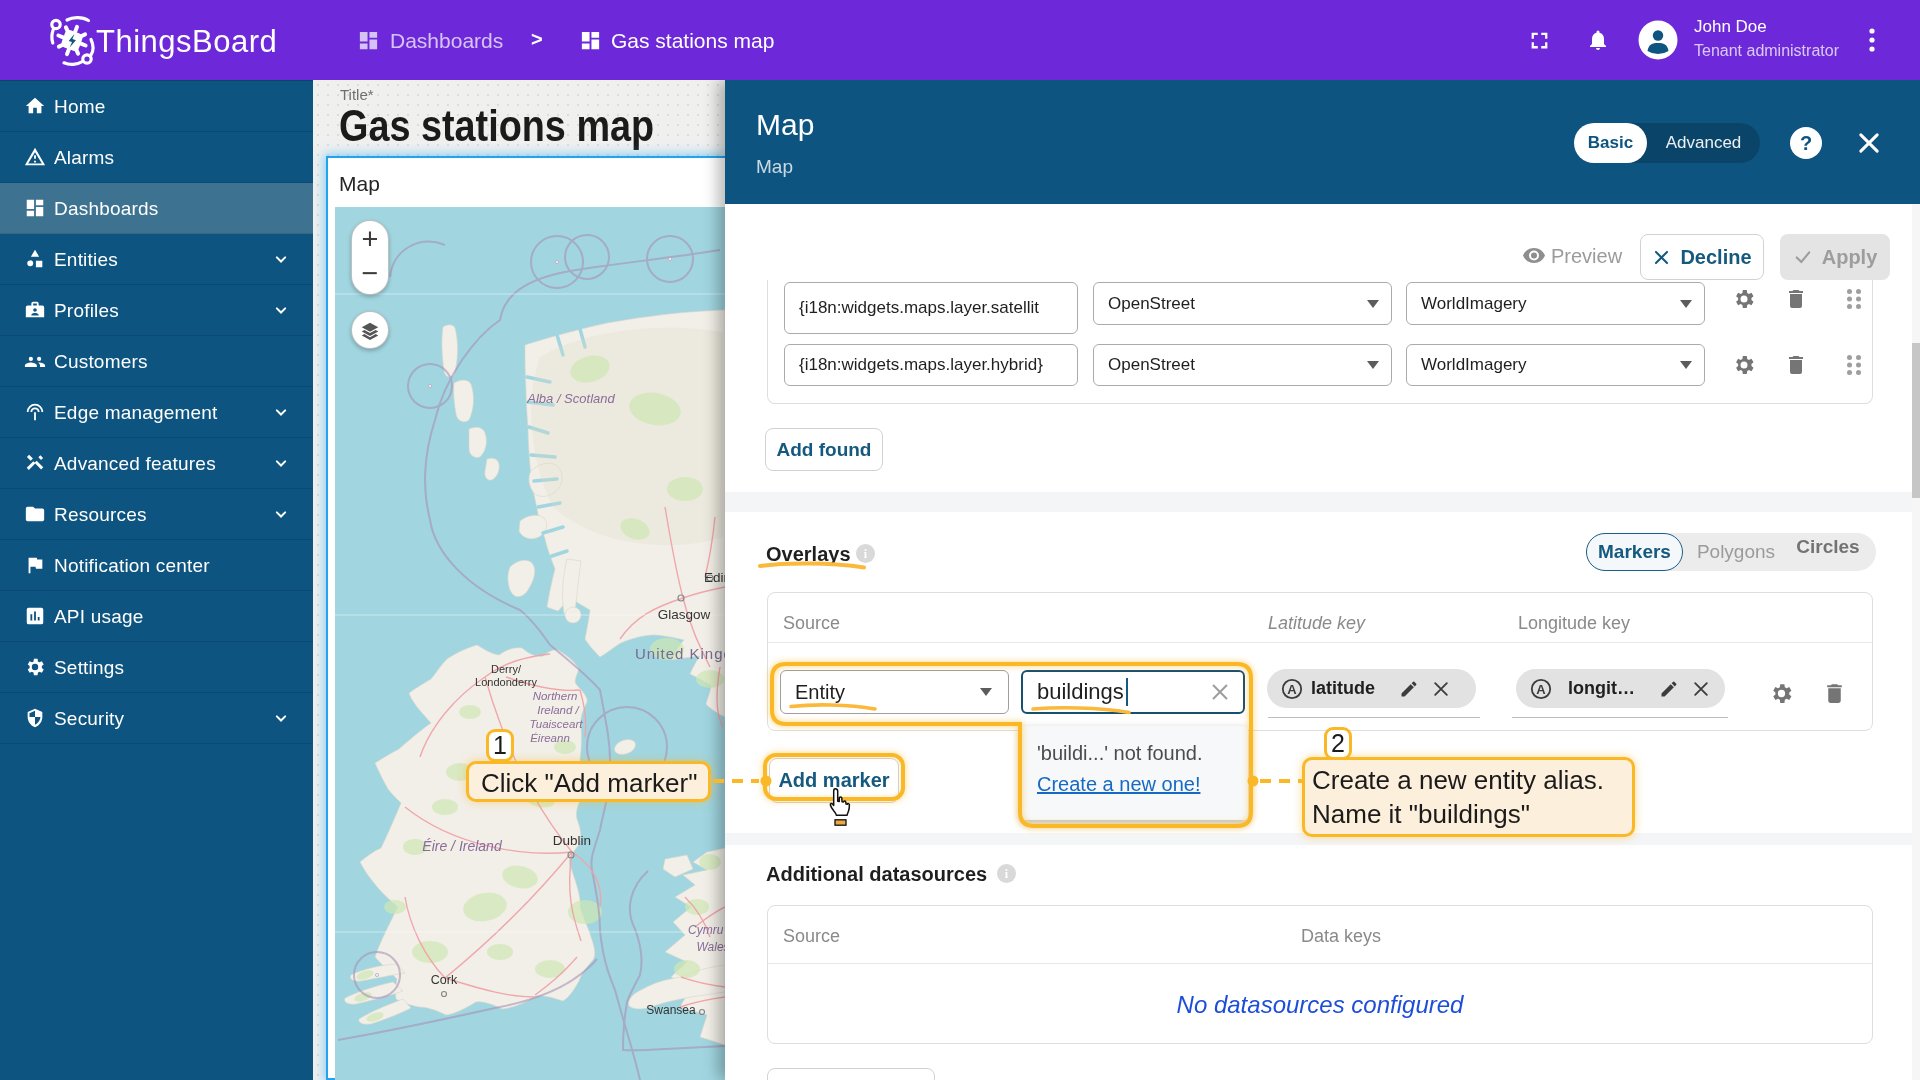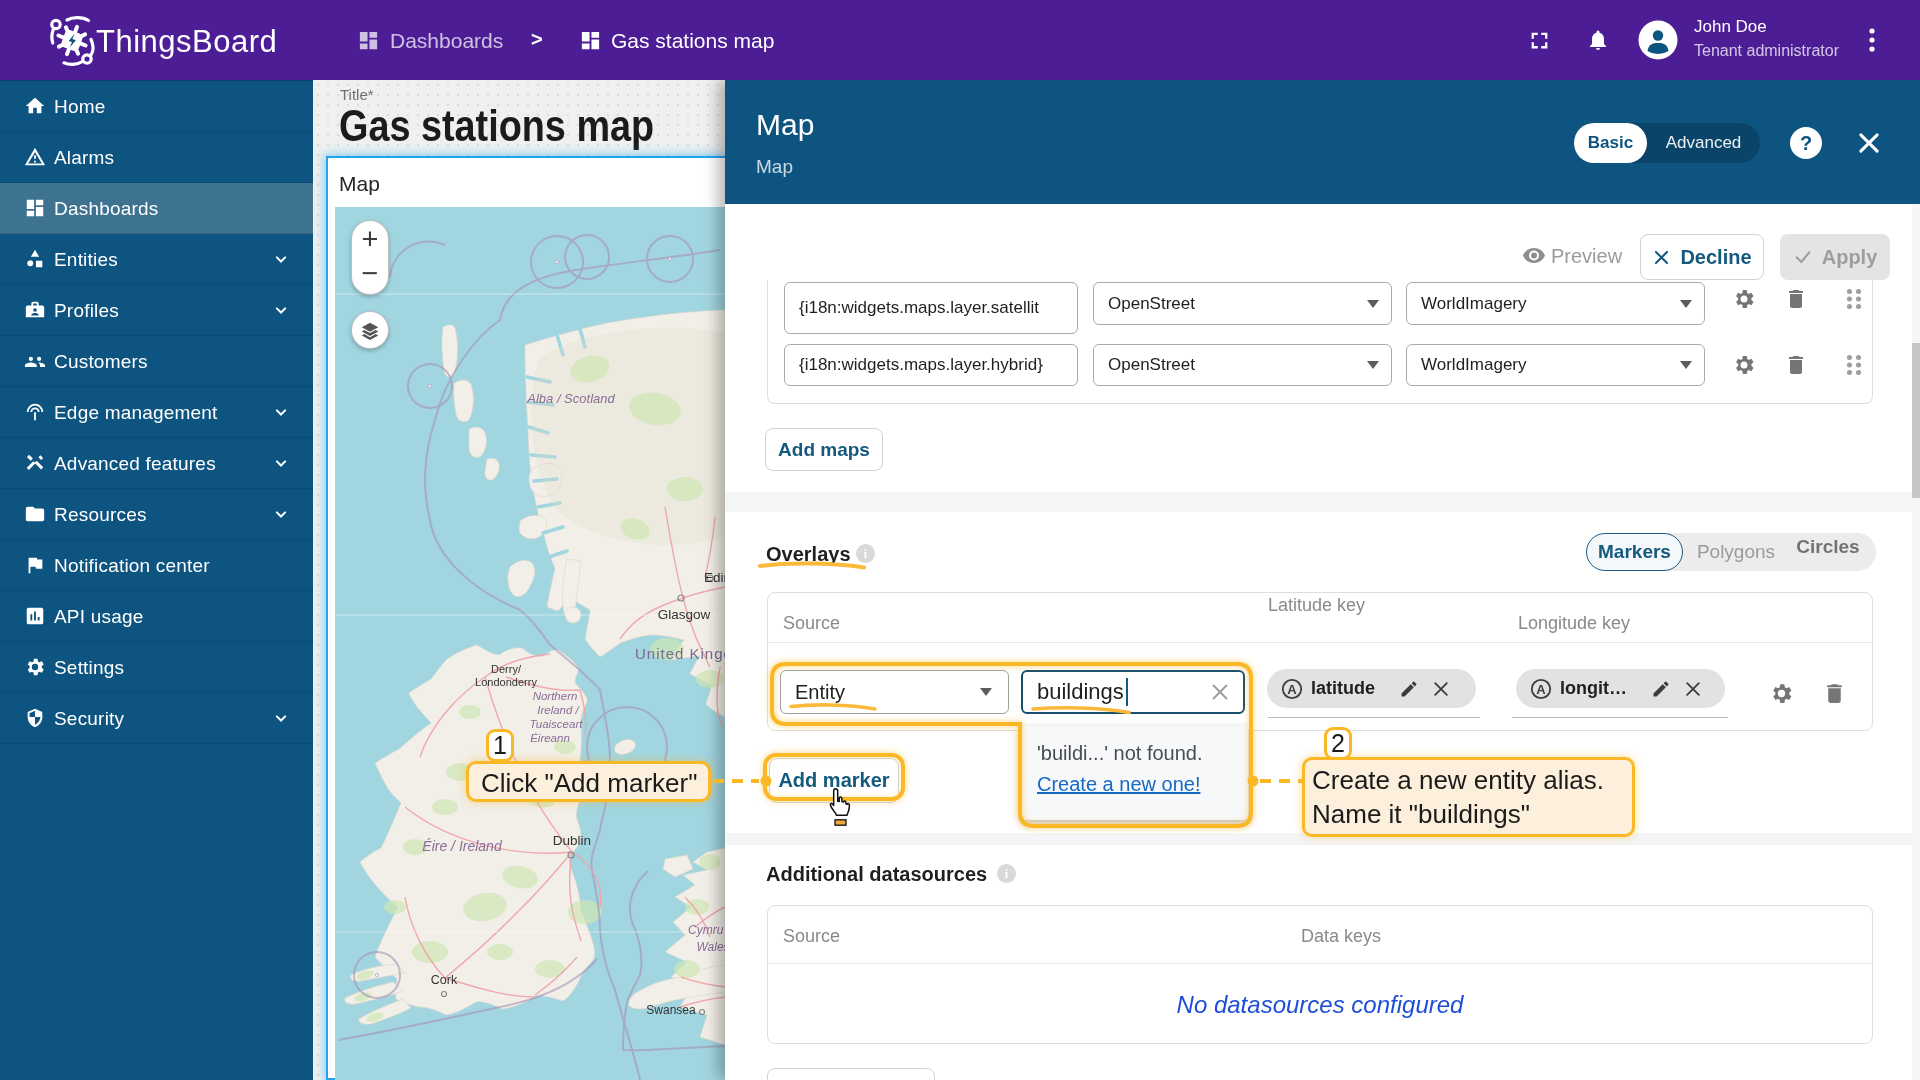--- a/index.html
+++ b/index.html
@@ -1,19 +1,19 @@
 <!DOCTYPE html>
 <html><head>
 <meta charset="utf-8">
 <style>
   * { margin:0; padding:0; box-sizing:border-box; }
   html,body { width:1920px; height:1080px; overflow:hidden; font-family:"Liberation Sans", sans-serif; background:#fff; }
   .abs { position:absolute; }
   
-  #topbar { position:absolute; left:0; top:0; width:1920px; height:80px; background:#4c1d95; z-index:30;padding-left:36px; }
+  #topbar { position:absolute; left:0; top:0; width:1920px; height:80px; background:#6d28d9; z-index:30;padding-left:36px; }
   #logo-text { position:absolute; left:96px; top:24px; color:#fff; font-size:31px; font-weight:500; letter-spacing:.5px; }
   .crumb-dim { color:rgba(255,255,255,.72); }
   #bc1-txt { position:absolute; left:390px; top:29px; font-size:21px; font-weight:500; }
   #bc-sep { position:absolute; left:531px; top:28px; color:#fff; font-size:20px; font-weight:700; }
   #bc2-txt { position:absolute; left:611px; top:29px; color:#fff; font-size:21px; font-weight:500; }
   #user-name { position:absolute; left:1694px; top:17px; color:#fff; font-size:17px; }
   #user-role { position:absolute; left:1694px; top:42px; color:rgba(255,255,255,.75); font-size:16px; }
   
   #sidebar { position:absolute; left:0; top:80px; width:313px; height:1000px; background:#0d5480; z-index:25; border-top:1px solid rgba(0,0,0,.18); }
   .mrow { position:relative; width:313px; height:51px; border-bottom:1px solid rgba(0,0,0,.10); color:#fff; }
@@ -474,41 +474,41 @@
       <g fill="#9e9e9e">
         <circle cx="6.5" cy="4.5" r="2.5"></circle>
         <circle cx="15.5" cy="4.5" r="2.5"></circle>
         <circle cx="6.5" cy="12" r="2.5"></circle>
         <circle cx="15.5" cy="12" r="2.5"></circle>
         <circle cx="6.5" cy="19.5" r="2.5"></circle>
         <circle cx="15.5" cy="19.5" r="2.5"></circle>
       </g>
     </svg>
 
-  <div class="btn-out" style="left:40px;top:348px;width:118px;height:43px;">Add maps</div>
+  <div class="btn-out" style="left:40px;top:348px;width:118px;height:43px;">Add found</div>
 
   <div class="band" style="top:412px;height:20px;"></div>
 
   <div class="abs" style="left:41px;top:463px;font-size:20px;font-weight:700;color:#1f1f1f;">Overlays</div>
   <svg class="abs" style="left:131px;top:464px" width="19" height="19" viewBox="0 0 19 19">
       <circle cx="9.5" cy="9.5" r="9.5" fill="#d9d9d9"></circle>
       <text x="9.5" y="14" text-anchor="middle" font-size="12" font-weight="700" fill="#fff" font-family="Liberation Serif, serif">i</text>
     </svg>
   <svg class="abs" style="left:32px;top:480px" width="110" height="12" viewBox="0 0 110 12">
       <path d="M3 6 C 30 2.5, 75 2.5, 107 7.5" fill="none" stroke="#fbb93c" stroke-width="4" stroke-linecap="round"></path>
     </svg>
 
   <div class="abs" style="left:861px;top:453px;width:290px;height:38px;background:#ececec;border-radius:19px;"></div>
   <div class="abs" style="left:861px;top:453px;width:97px;height:38px;background:#f4f8fb;border:1.5px solid #1c5f88;border-radius:19px;color:#15597f;font-weight:700;font-size:19px;display:flex;align-items:center;justify-content:center;">Markers</div>
   <div class="abs" style="left:966px;top:453px;width:90px;height:38px;color:#9b9b9b;font-size:19px;display:flex;align-items:center;justify-content:center;">Polygons</div>
   <div class="abs" style="left:1062px;top:453px;width:82px;height:28px;color:#737373;font-size:19px;display:flex;align-items:center;justify-content:center;font-weight:bold;">Circles</div>
 
   <div class="card" style="left:42px;top:512px;width:1106px;height:139px;"></div>
   <div class="ghead" style="left:58px;top:533px;">Source</div>
-  <div class="ghead" style="left:543px;top:515px;">Latitude key</div>
+  <div class="ghead" style="left:543px;top:533px;font-style:italic;">Latitude key</div>
   <div class="ghead" style="left:793px;top:533px;">Longitude key</div>
   <div class="abs" style="left:43px;top:562px;width:1104px;height:1px;background:#e8e8e8;"></div>
 
   <div class="fld" style="left:55px;top:590px;width:229px;height:44px;border-color:#9e9e9e;">
       <span class="ftx" style="font-size:20px;">Entity</span>
       <span class="dda" style="right:16px;"></span>
     </div>
   <svg class="abs" style="left:63px;top:622px" width="90" height="10" viewBox="0 0 90 10">
       <path d="M3 4.5 C 25 2, 60 2, 87 7" fill="none" stroke="#fbb93c" stroke-width="3.6" stroke-linecap="round"></path>
     </svg>
@@ -534,21 +534,21 @@
     <svg style="margin-left:12px" width="20" height="20" viewBox="0 0 24 24">
         <path stroke="#3c3c3c" stroke-width="2.2" stroke-linecap="round" d="M5 5 19 19 M19 5 5 19" fill="none"></path>
       </svg>
   </div>
   <div class="abs" style="left:543px;top:637px;width:212px;height:1px;background:#bdbdbd;"></div>
   <div class="chip" style="left:791px;top:589px;width:209px;">
     <svg style="margin-left:14px" width="22" height="22" viewBox="0 0 22 22">
         <circle cx="11" cy="11" r="9.2" fill="none" stroke="#3c3c3c" stroke-width="1.8"></circle>
         <text x="11" y="15.5" text-anchor="middle" font-size="13" font-weight="700" fill="#3c3c3c" font-family="Liberation Sans, sans-serif">A</text>
       </svg>
-    <span class="ctx" style="margin-left:8px;">longit…</span>
+    <span class="ctx" style="margin-left:16px;">longit…</span>
     <svg style="margin-left:24px" width="20" height="20" viewBox="0 0 24 24">
         <path fill="#3c3c3c" d="M3 17.25V21h3.75L17.8 9.94l-3.75-3.75L3 17.25zM20.7 7a1 1 0 0 0 0-1.4l-2.3-2.3a1 1 0 0 0-1.4 0l-1.83 1.83 3.75 3.75L20.7 7z"></path>
       </svg>
     <svg style="margin-left:12px" width="20" height="20" viewBox="0 0 24 24">
         <path stroke="#3c3c3c" stroke-width="2.2" stroke-linecap="round" d="M5 5 19 19 M19 5 5 19" fill="none"></path>
       </svg>
   </div>
   <div class="abs" style="left:787px;top:637px;width:216px;height:1px;background:#bdbdbd;"></div>
   <svg class="abs gearsvg" style="left:1044px;top:601px" width="25" height="25" viewBox="0 0 24 24">
       <path fill="#757575" d="m19.4 13 .1-1-.1-1 2.1-1.7-2-3.5-2.6 1.1a7.5 7.5 0 0 0-1.7-1L14.8 3h-4l-.4 2.9a7.5 7.5 0 0 0-1.7 1L6.1 5.8l-2 3.5L6.2 11l-.1 1 .1 1-2.1 1.7 2 3.5 2.6-1.1a7.5 7.5 0 0 0 1.7 1l.4 2.9h4l.4-2.9a7.5 7.5 0 0 0 1.7-1l2.6 1.1 2-3.5-2.1-1.7zM12 15.5a3.5 3.5 0 1 1 0-7 3.5 3.5 0 0 1 0 7z"></path>

